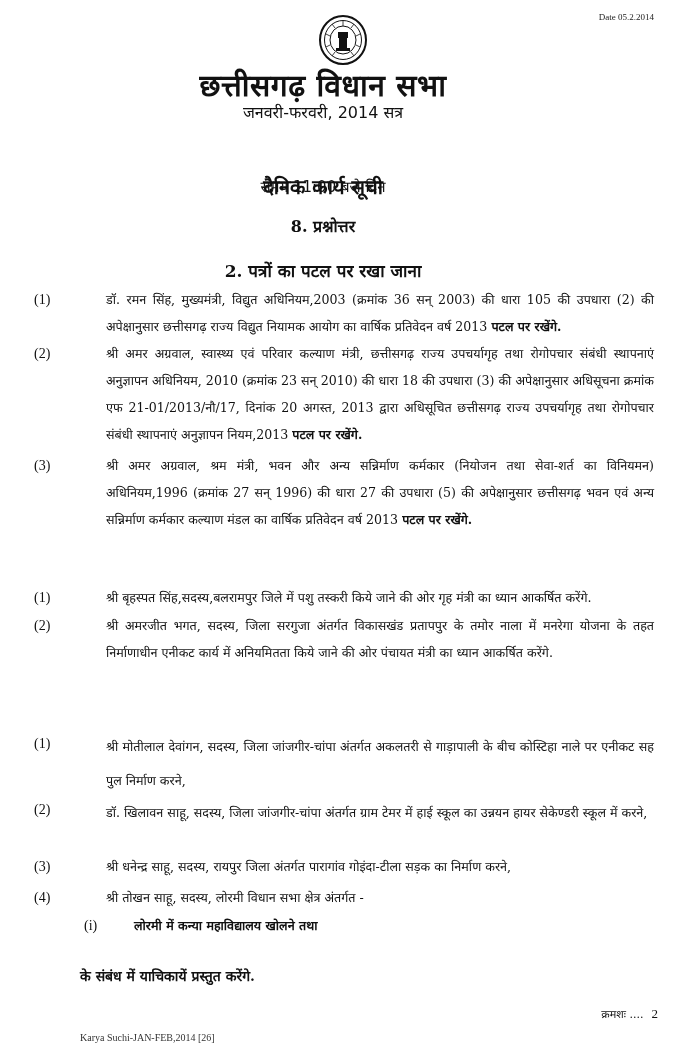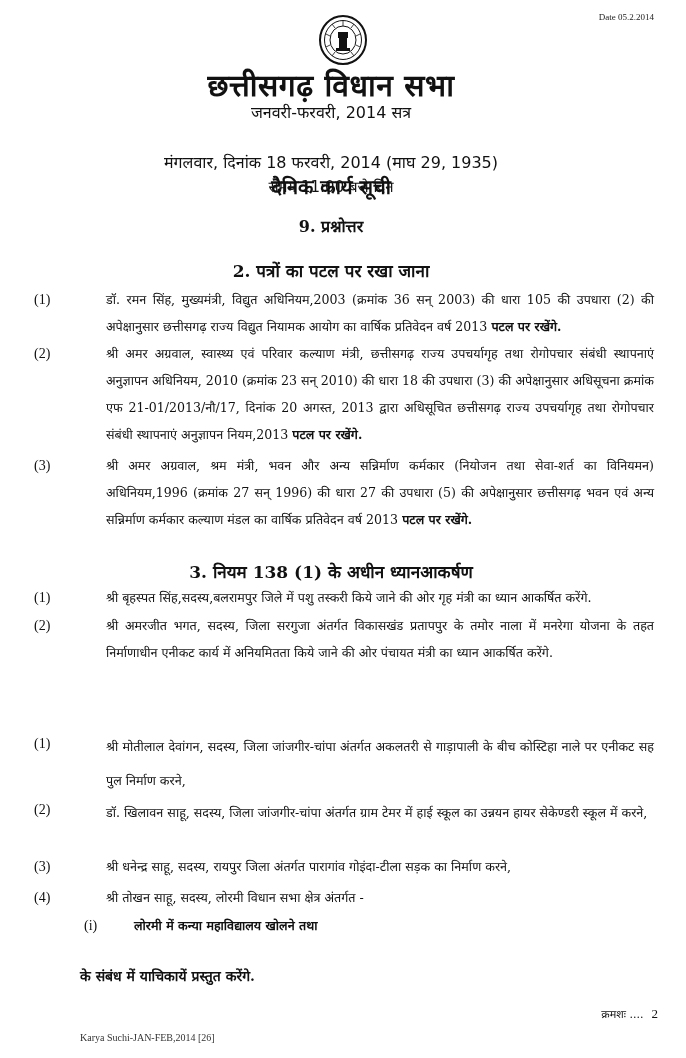--- a/index.html
+++ b/index.html
@@ -31,21 +31,21 @@
     }
     .emblem {
       position: absolute;
       left: 318px;
       top: 14px;
       width: 50px;
       height: 52px;
     }
     .center {
       position: absolute;
-      left: 12px;
+      left: 4px;
       width: 638px;
       text-align: center;
     }
     .title {
       top: 64px;
       font-size: 30px;
       font-weight: bold;
       letter-spacing: 0.5px;
       font-family: "DejaVu Serif", serif;
     }
@@ -176,43 +176,41 @@
       </g>
       <rect x="20" y="18" width="10" height="6" fill="#111"></rect>
       <rect x="21" y="24" width="8" height="10" fill="#111"></rect>
       <rect x="18" y="34" width="14" height="3" fill="#111"></rect>
     </svg>
   </div>
 
   <div class="center title">छत्तीसगढ़ विधान सभा</div>
   <div class="center session">जनवरी-फरवरी, 2014 सत्र</div>
   <div class="center subtitle">दैनिक कार्य सूची</div>
-  <div class="center dateline">मंगलवार, दिनांक 18 फरवरी, 2014 (माघ 29, 1935)</div>
   <div class="center time">समय 11:00 बजे दिन</div>
 
-  <div class="center section-heading h1">9. प्रश्नोत्तर</div>
+  <div class="center section-heading h1">8. प्रश्नोत्तर</div>
 
   <div class="center section-heading h2">2. पत्रों का पटल पर रखा जाना</div>
 
   <div class="item" style="top:286px;">
     <span class="num">(1)</span>
     <span class="text"><span>डॉ. रमन सिंह, मुख्यमंत्री, विद्युत अधिनियम,2003 (क्रमांक 36 सन् 2003) की धारा 105 की उपधारा (2) की अपेक्षानुसार छत्तीसगढ़ राज्य विद्युत नियामक आयोग का वार्षिक प्रतिवेदन वर्ष 2013</span> <b>पटल पर रखेंगे.</b></span>
   </div>
 
   <div class="item" style="top:340px;">
     <span class="num">(2)</span>
     <span class="text"><span>श्री अमर अग्रवाल, स्वास्थ्य एवं परिवार कल्याण मंत्री, छत्तीसगढ़ राज्य उपचर्यागृह तथा रोगोपचार संबंधी स्थापनाएं अनुज्ञापन अधिनियम, 2010 (क्रमांक 23 सन् 2010) की धारा 18 की उपधारा (3) की अपेक्षानुसार अधिसूचना क्रमांक एफ 21-01/2013/नौ/17, दिनांक 20 अगस्त, 2013 द्वारा अधिसूचित छत्तीसगढ़ राज्य उपचर्यागृह तथा रोगोपचार संबंधी स्थापनाएं अनुज्ञापन नियम,2013</span> <b>पटल पर रखेंगे.</b></span>
   </div>
 
   <div class="item" style="top:452px;">
     <span class="num">(3)</span>
     <span class="text"><span>श्री अमर अग्रवाल, श्रम मंत्री, भवन और अन्य सन्निर्माण कर्मकार (नियोजन तथा सेवा-शर्त का विनियमन) अधिनियम,1996 (क्रमांक 27 सन् 1996) की धारा 27 की उपधारा (5) की अपेक्षानुसार छत्तीसगढ़ भवन एवं अन्य सन्निर्माण कर्मकार कल्याण मंडल का वार्षिक प्रतिवेदन वर्ष 2013</span> <b>पटल पर रखेंगे.</b></span>
   </div>
 
-  <div class="center section-heading h3">3. नियम 138 (1) के अधीन ध्यानआकर्षण</div>
 
   <div class="item" style="top:584px;">
     <span class="num">(1)</span>
     <span class="text">श्री बृहस्पत सिंह,सदस्य,बलरामपुर जिले में पशु तस्करी किये जाने की ओर गृह मंत्री का ध्यान आकर्षित करेंगे.</span>
   </div>
 
   <div class="item" style="top:612px;">
     <span class="num">(2)</span>
     <span class="text">श्री अमरजीत भगत, सदस्य, जिला सरगुजा अंतर्गत विकासखंड प्रतापपुर के तमोर नाला में मनरेगा योजना के तहत निर्माणाधीन एनीकट कार्य में अनियमितता किये जाने की ओर पंचायत मंत्री का ध्यान आकर्षित करेंगे.</span>
   </div>

